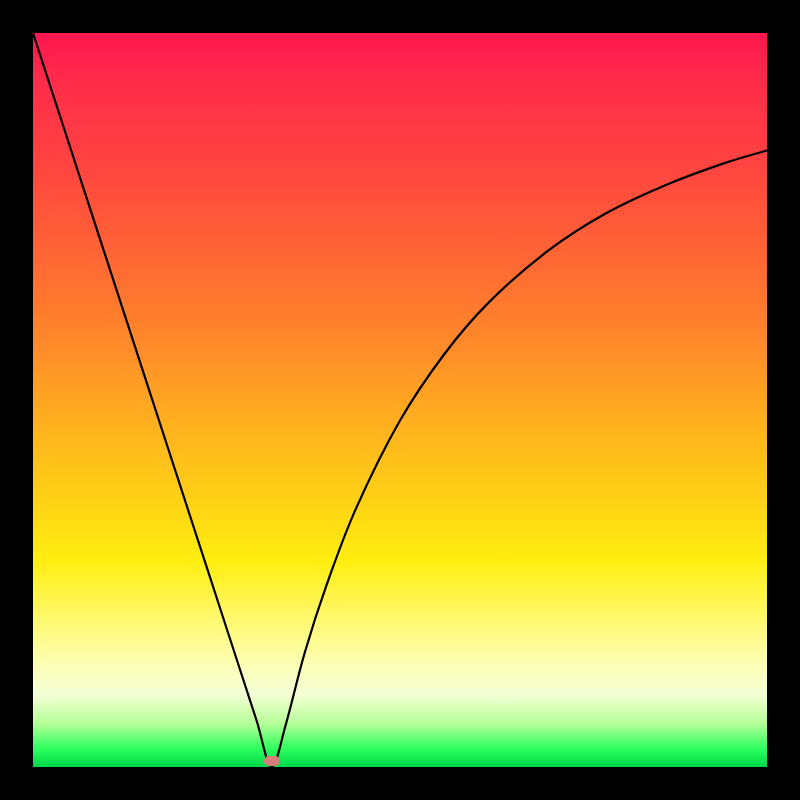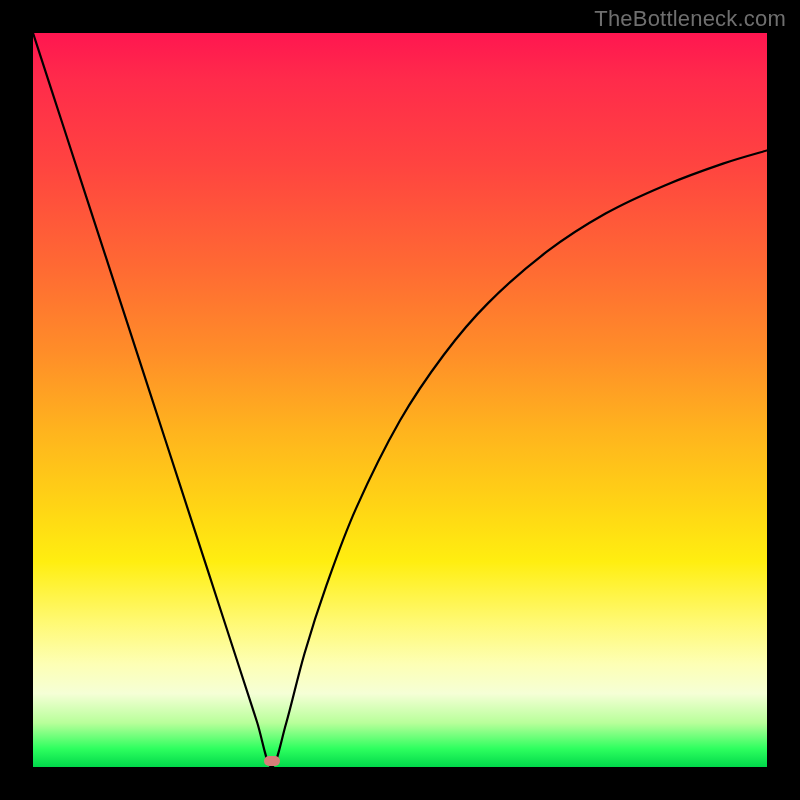--- a/index.html
+++ b/index.html
@@ -75,15 +75,14 @@
 
 <div class="stage">
 
   <div class="plot-area">
     <svg class="curve" viewBox="0 0 734 734" preserveAspectRatio="none">
       <path id="curve-path" d="M 0.00 0.00 C 4.89 15.05, 19.57 60.19, 29.36 90.28 C 39.15 120.38, 48.93 150.47, 58.72 180.56 C 68.51 210.66, 78.29 240.75, 88.08 270.85 C 97.87 300.94, 107.65 331.03, 117.44 361.13 C 127.23 391.22, 137.01 421.32, 146.80 451.41 C 156.59 481.50, 166.37 511.60, 176.16 541.69 C 185.95 571.79, 197.57 607.51, 205.52 631.97 C 213.47 656.44, 218.37 671.49, 223.87 688.49 C 229.38 705.50, 233.66 733.76, 238.55 734.00 C 243.44 734.24, 247.72 708.92, 253.23 689.96 C 258.74 671.00, 264.85 643.23, 271.58 620.23 C 278.31 597.23, 285.04 576.07, 293.60 551.97 C 302.16 527.87, 310.73 503.03, 322.96 475.63 C 335.19 448.23, 352.32 413.24, 367.00 387.55 C 381.68 361.86, 396.36 341.07, 411.04 321.49 C 425.72 301.92, 437.95 287.24, 455.08 270.11 C 472.21 252.99, 494.23 233.66, 513.80 218.73 C 533.37 203.81, 552.95 191.57, 572.52 180.56 C 592.09 169.55, 611.67 160.99, 631.24 152.67 C 650.81 144.35, 672.83 136.52, 689.96 130.65 C 707.09 124.78, 726.66 119.64, 734.00 117.44" fill="none" stroke="#000000" stroke-width="2.2" stroke-linejoin="round" stroke-linecap="round"></path>
     </svg>
     <div id="marker" class="marker" style="left: 238.55px; top: 728.128px;"></div>
   </div>
 
-  <div class="watermark">TheBottleneck.com</div>
 
 </div>
 
 </body></html>

